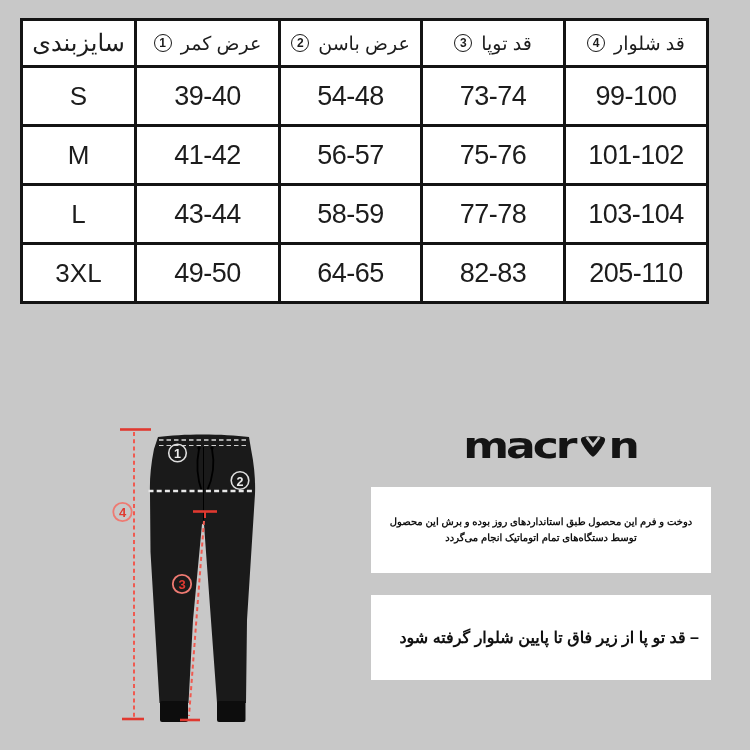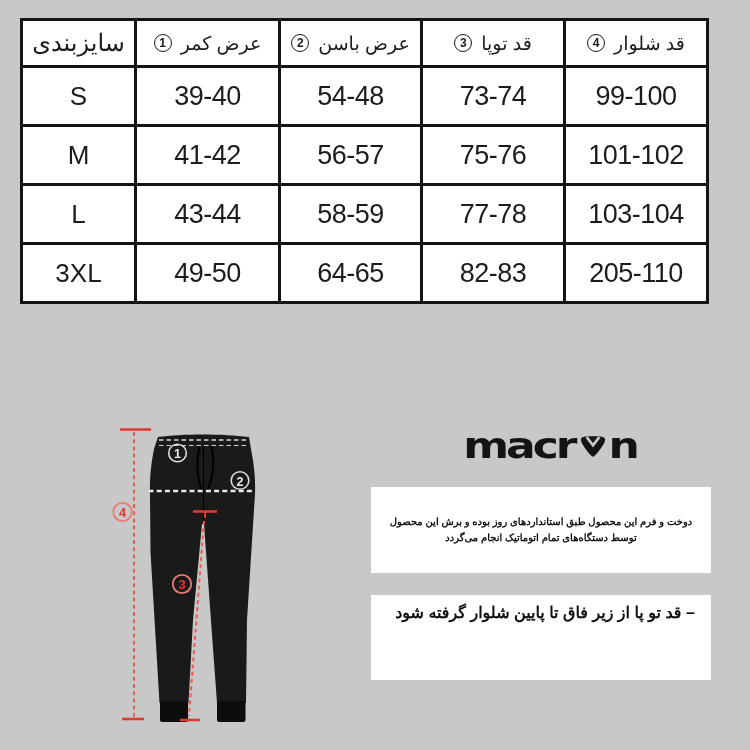--- a/index.html
+++ b/index.html
@@ -24,21 +24,21 @@
   .brand { position:absolute; left:438px; top:428px; width:224px; text-align:center; color:#141414; }
   .wordmark { display:flex; align-items:flex-end; justify-content:center; height:30px; transform:scaleY(0.8); transform-origin:center bottom; }
   .logo-txt { font-family:"DejaVu Sans", sans-serif; font-weight:bold; font-size:44px; line-height:30px; letter-spacing:-3px; color:#141414; }
   .emblem { width:30px; height:29px; margin:0 1px 0 3px; flex:0 0 auto; }
   .brand-sub { margin-top:3px; font-size:12px; font-weight:bold; color:#222; letter-spacing:0.5px; }
 
   
   .note { position:absolute; left:371px; width:340px; background:#ffffff; color:#111; font-weight:bold; }
   .note1 { top:487px; height:86px; display:flex; align-items:center; justify-content:center; padding:6px 10px; }
   .note1 p { font-size:10px; line-height:1.62; text-align:center; }
-  .note2 { top:595px; height:85px; display:flex; justify-content:center; gap:20px; padding:8px 12px 8px 20px; }
+  .note2 { top:595px; height:85px; display:flex; flex-direction:column; justify-content:center; gap:20px; padding:8px 12px 8px 20px; }
   .note2 div { font-size:16px; text-align:right; }
 
   svg.pants { position:absolute; left:100px; top:420px; width:175px; height:315px; }
 </style>
 </head>
 <body>
 
 <div class="stage">
 
   <table class="size-table">

